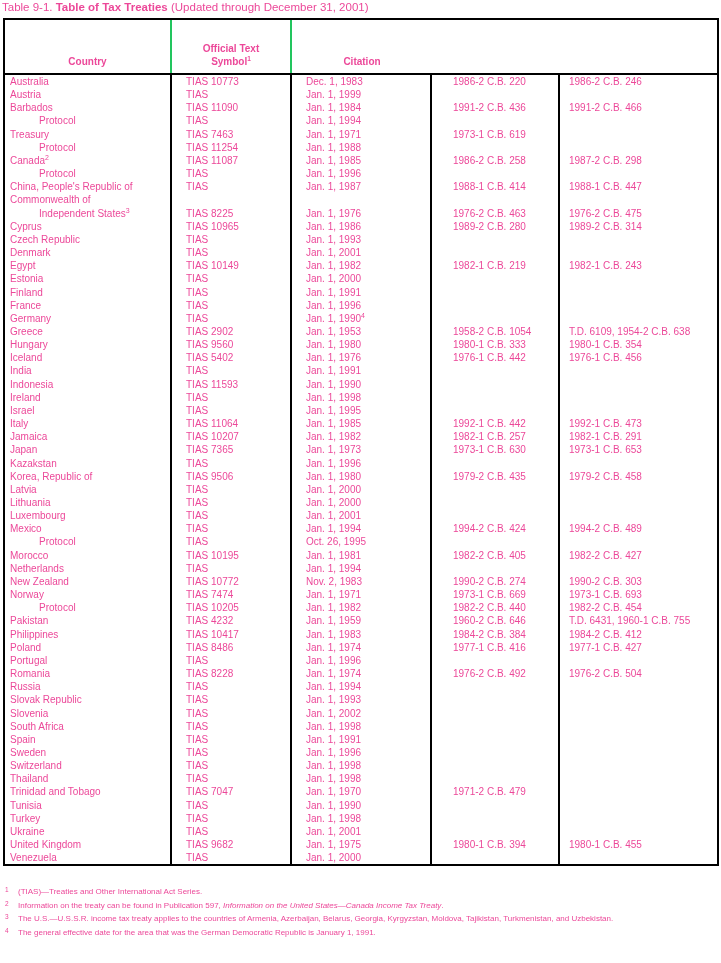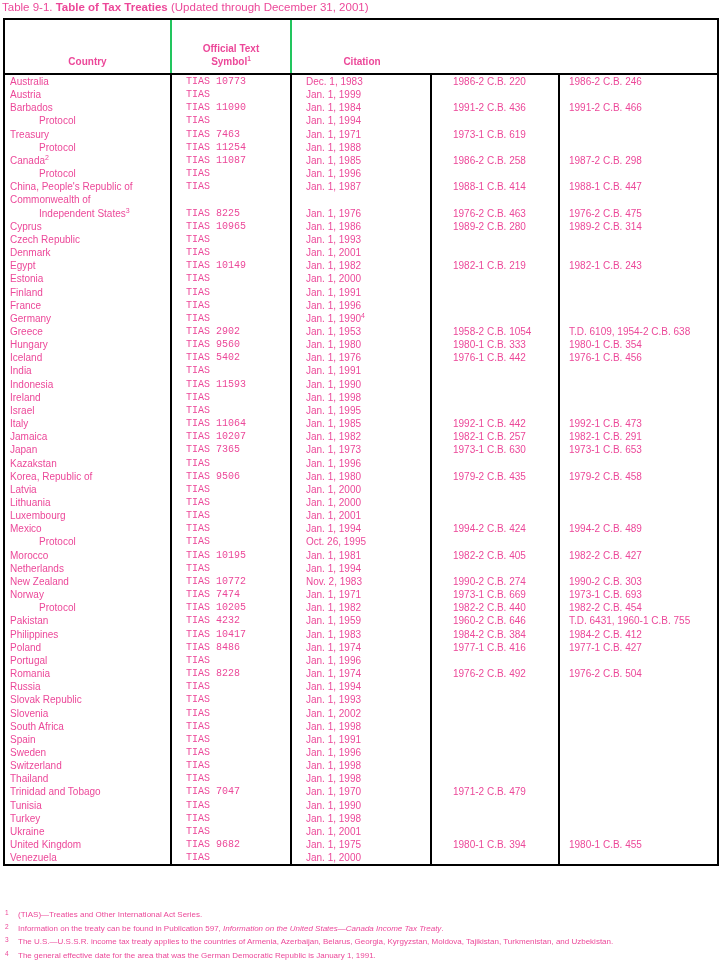--- a/index.html
+++ b/index.html
@@ -25,28 +25,28 @@
   }
   .hcell:last-child { border-right:none; }
   .hcell sup { font-size:6.5px; vertical-align:super; line-height:0; }
 
   .tbody { grid-auto-rows:13.16px; }
   .cell {
     border-right:2px solid #000; font-size:10px; line-height:13.16px;
     white-space:nowrap; overflow:hidden;
   }
   .tbody .cell:nth-child(5n+1){ padding-left:5px; }
-  .tbody .cell:nth-child(5n+2){ padding-left:14px;font-family:Liberation Mono, monospace; }
+  .tbody .cell:nth-child(5n+2){ padding-left:14px; }
   .tbody .cell:nth-child(5n+3){ padding-left:14px; }
   .tbody .cell:nth-child(5n+4){ padding-left:21px; }
   .tbody .cell:nth-child(5n+5){ padding-left:9px; border-right:none; }
   .cell.indent { padding-left:34px !important; }
   .cell sup { font-size:7px; vertical-align:super; line-height:0; }
 
-  .footnotes { position:absolute; left:4px; top:909px; width:714px; font-size:8px; line-height:12.6px; }
+  .footnotes { position:absolute; left:4px; top:886px; width:714px; font-size:8px; line-height:12.6px; }
   .fn { position:relative; padding-left:14px; margin-bottom:1px; }
   .fn .marker { position:absolute; left:1px; top:-2px; font-size:6.5px; }
   .fn i { font-style:italic; }
 </style>
 </head>
 <body>
 
 <div class="page">
 
   <div class="title">

